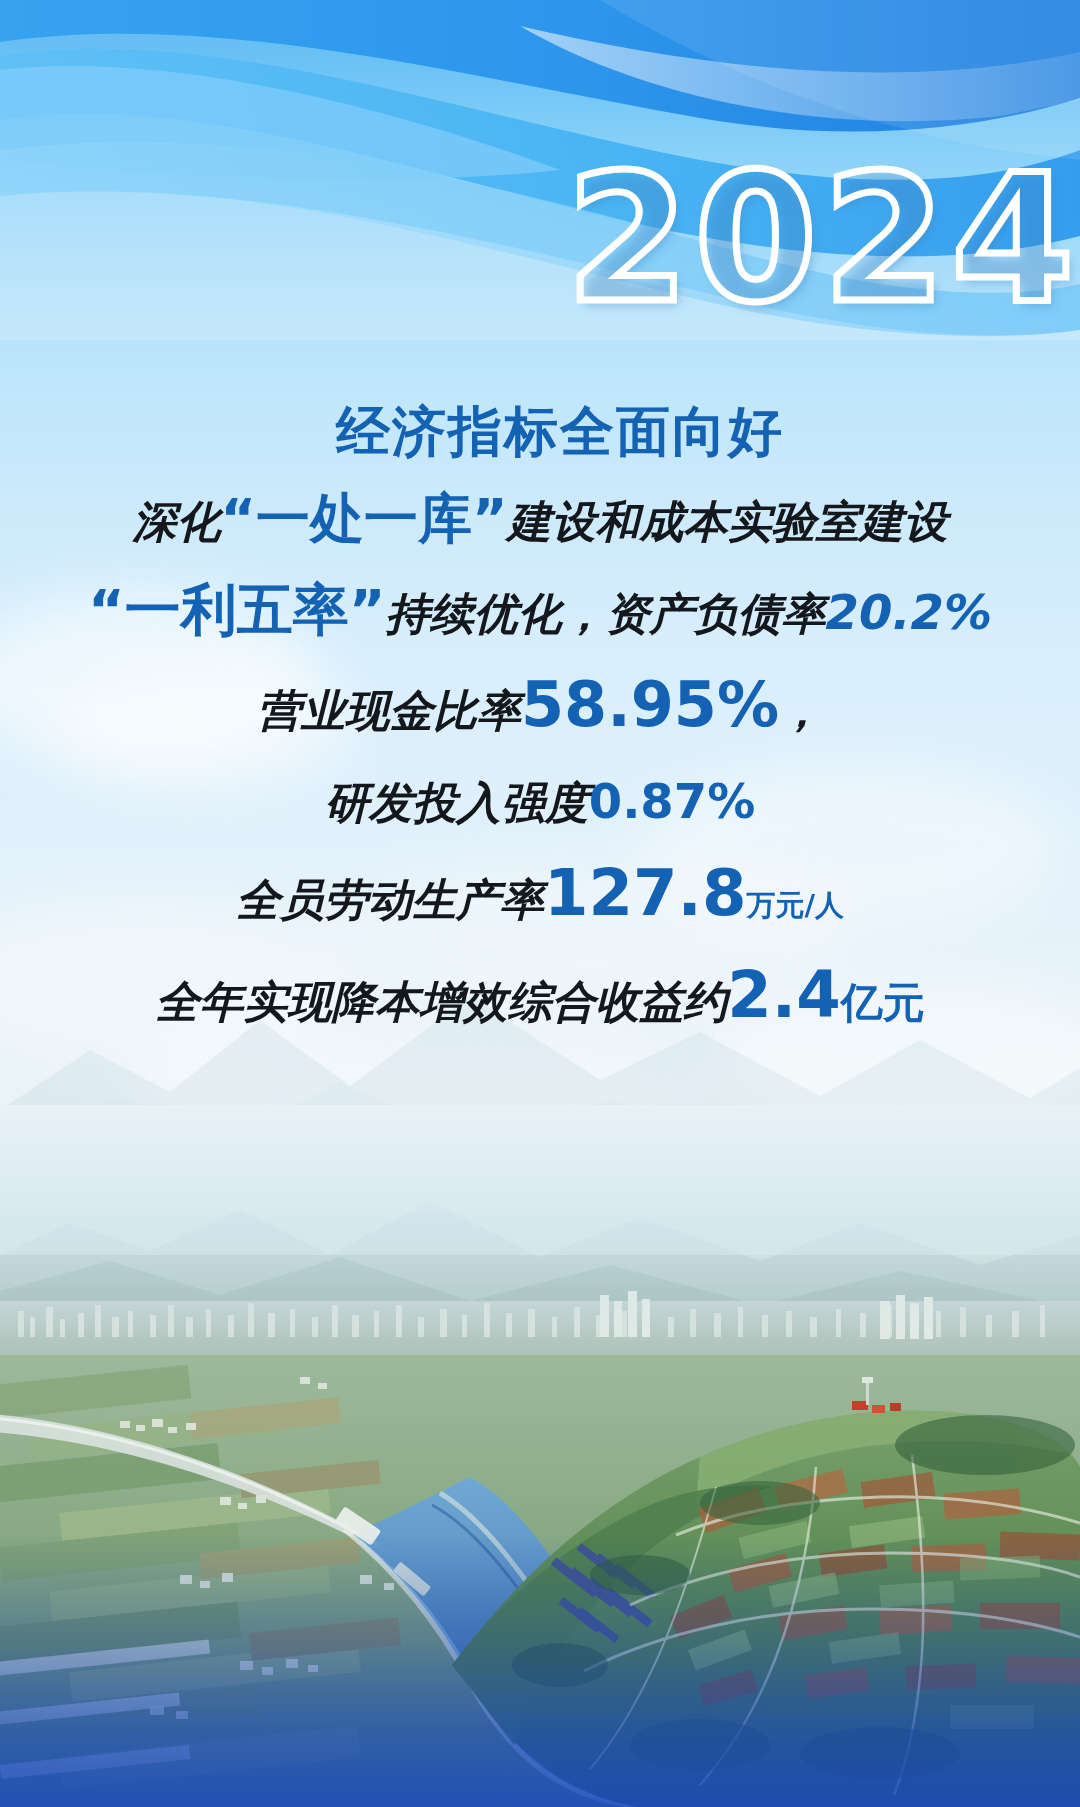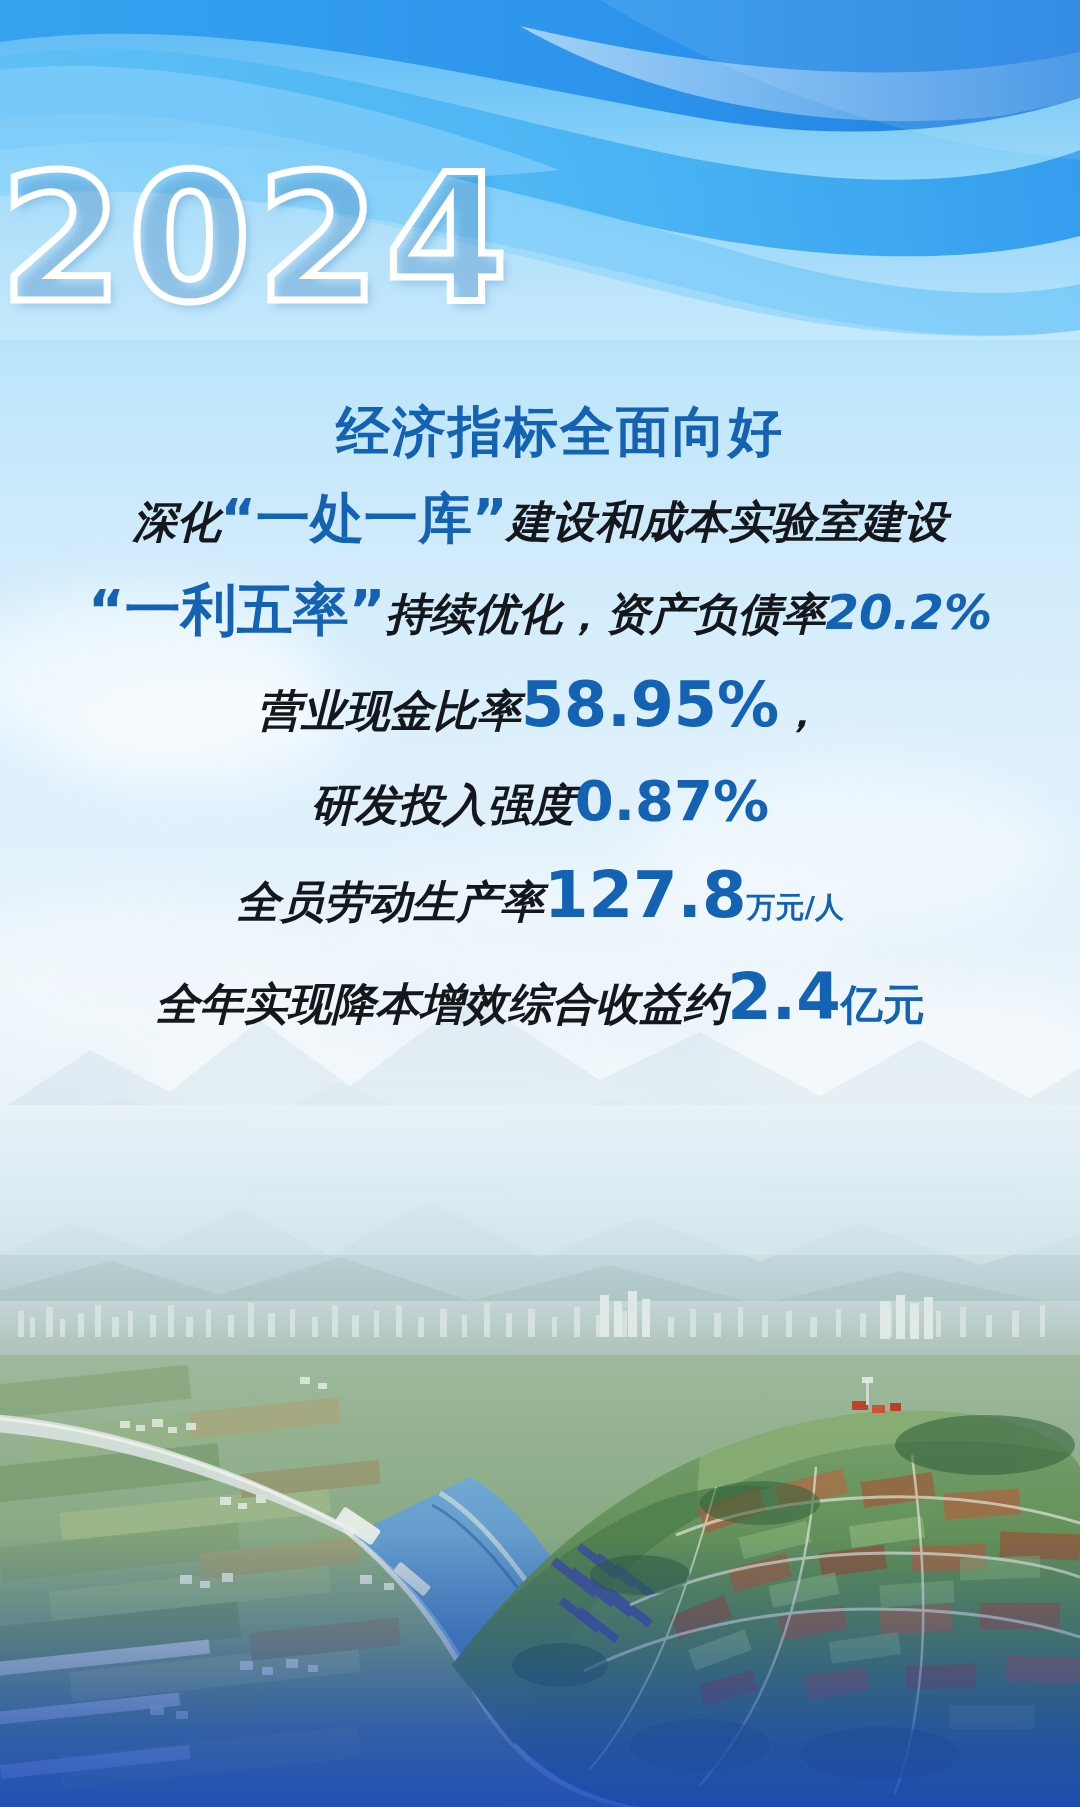--- a/index.html
+++ b/index.html
@@ -39,21 +39,21 @@
   .c5{left:-60px;top:900px;width:420px;height:160px;opacity:.38;}
   .c6{left:700px;top:980px;width:430px;height:170px;opacity:.45;}
   .c7{left:120px;top:1020px;width:600px;height:150px;opacity:.35;}
 
   
   .haze{position:absolute;left:0;top:900px;width:1080px;height:280px;opacity:.30;}
 
   
   .year{
     position:absolute;left:0;top:150px;width:1080px;height:180px;
-    text-align:left;
+    text-align:right;
     font-size:176px;line-height:180px;font-weight:700;letter-spacing:6px;
     color:transparent;
     -webkit-text-stroke:7px #ffffff;
     text-shadow:5px 6px 10px rgba(60,130,190,.35);
     font-family:"DejaVu Sans","Liberation Sans",sans-serif;
   }
 
   
   .lines{position:absolute;left:0;top:395px;width:1080px;text-align:center;}
   .ln{
@@ -66,21 +66,21 @@
 
   .l-title{font-size:54px;line-height:74px;color:#1462b4;letter-spacing:2px;margin-bottom:8px;margin-left:20px;}
   .l-2{font-size:44px;line-height:84px;}
   .l-2 .big{font-size:54px;}
   .l-3{font-size:44px;line-height:92px;}
   .l-3 .big{font-size:56px;}
   .l-3 .num{font-size:48px;font-style:italic;}
   .l-4{font-size:44px;line-height:90px;}
   .l-4 .num{font-size:62px;}
   .l-5{font-size:44px;line-height:90px;}
-  .l-5 .num{font-size:56px;}
+  .l-5 .num{font-size:48px;}
   .l-6{font-size:44px;line-height:90px;}
   .l-6 .num{font-size:64px;}
   .l-6 .unit{font-size:29px;color:#1462b4;}
   .l-7{font-size:44px;line-height:90px;}
   .l-7 .num{font-size:64px;}
   .l-7 .unit{font-size:42px;color:#1462b4;}
   .quote{color:#1462b4;}
 
   
   .photo{position:absolute;left:0;top:1105px;width:1080px;height:702px;overflow:hidden;}

